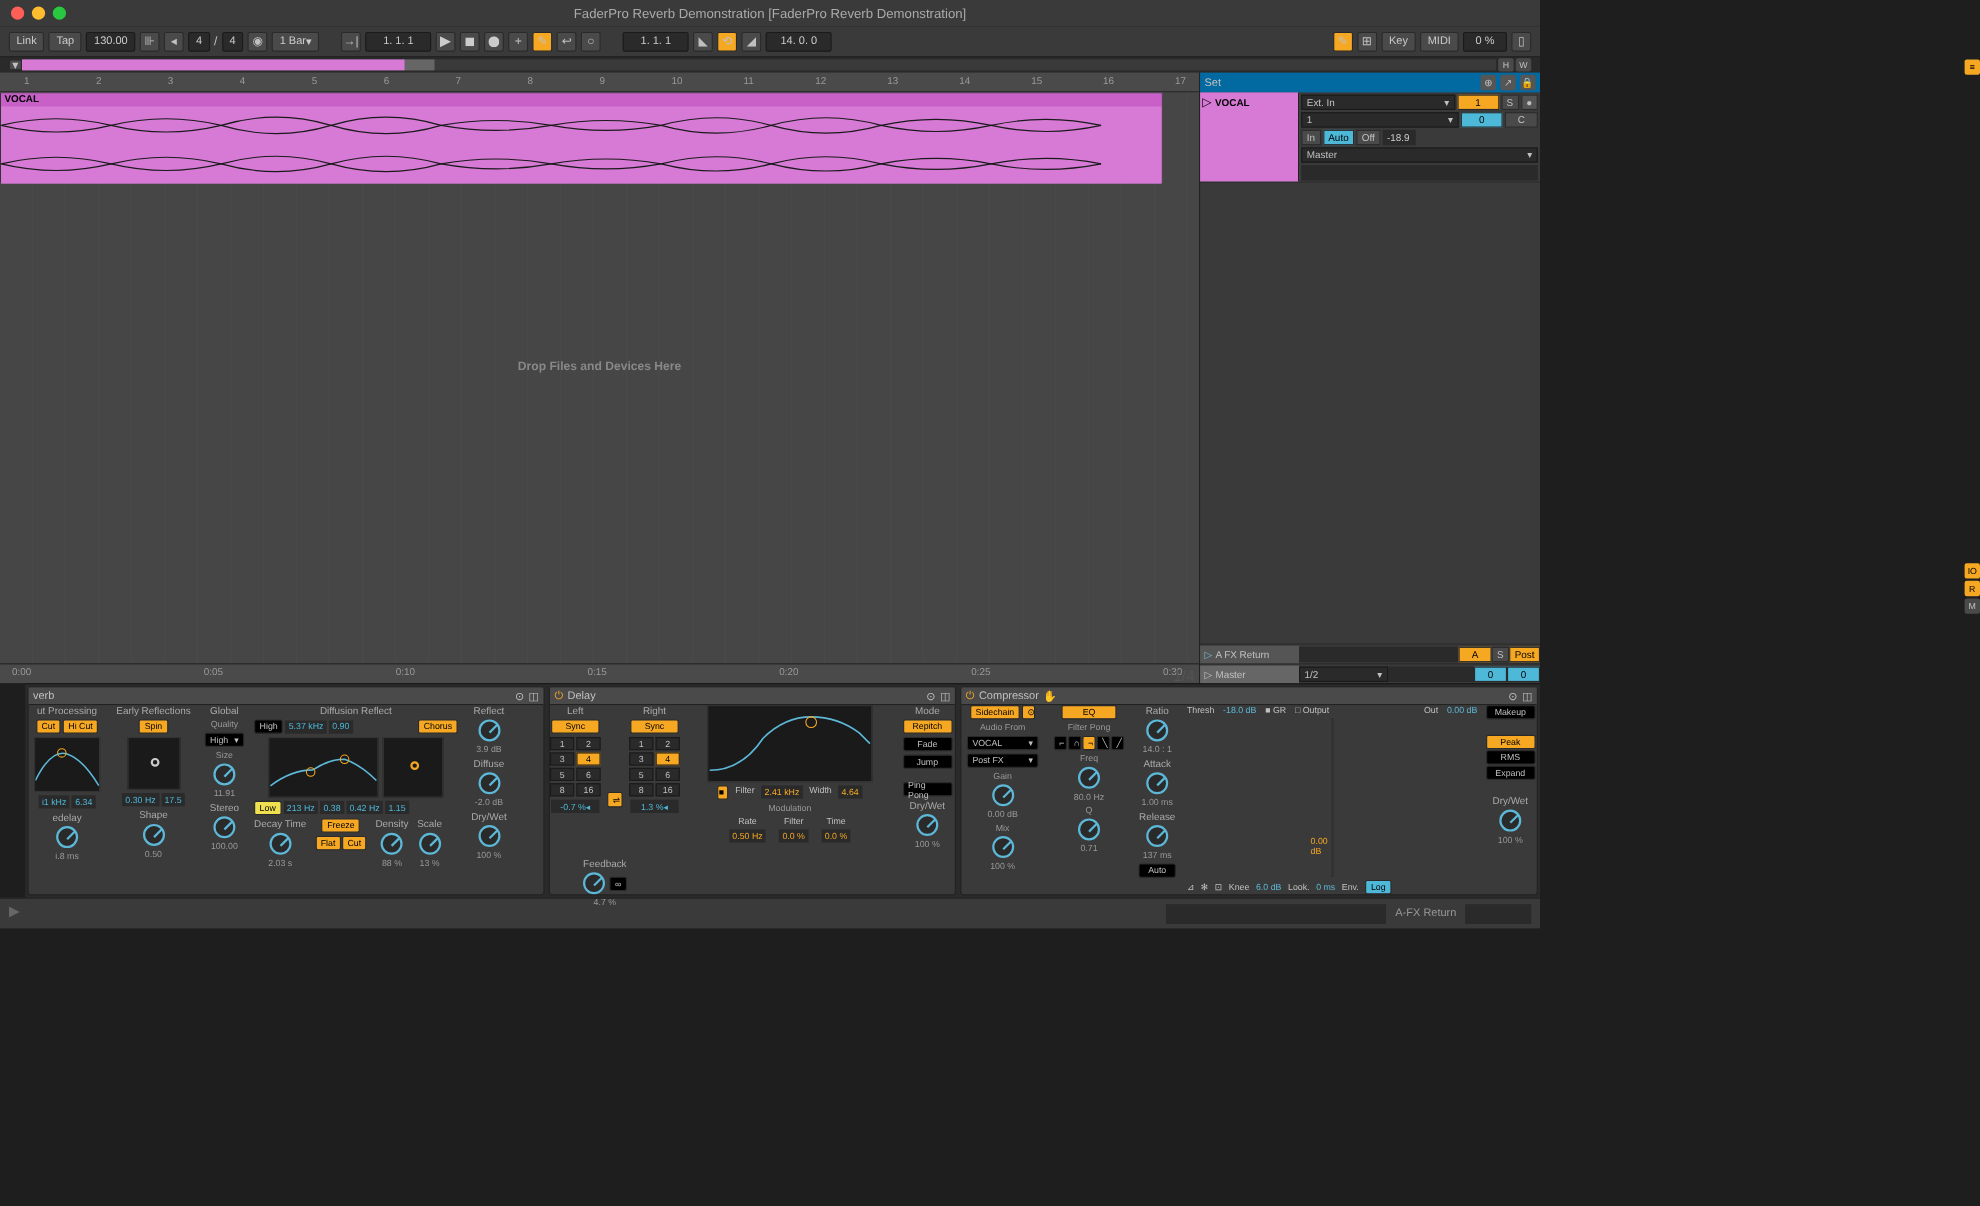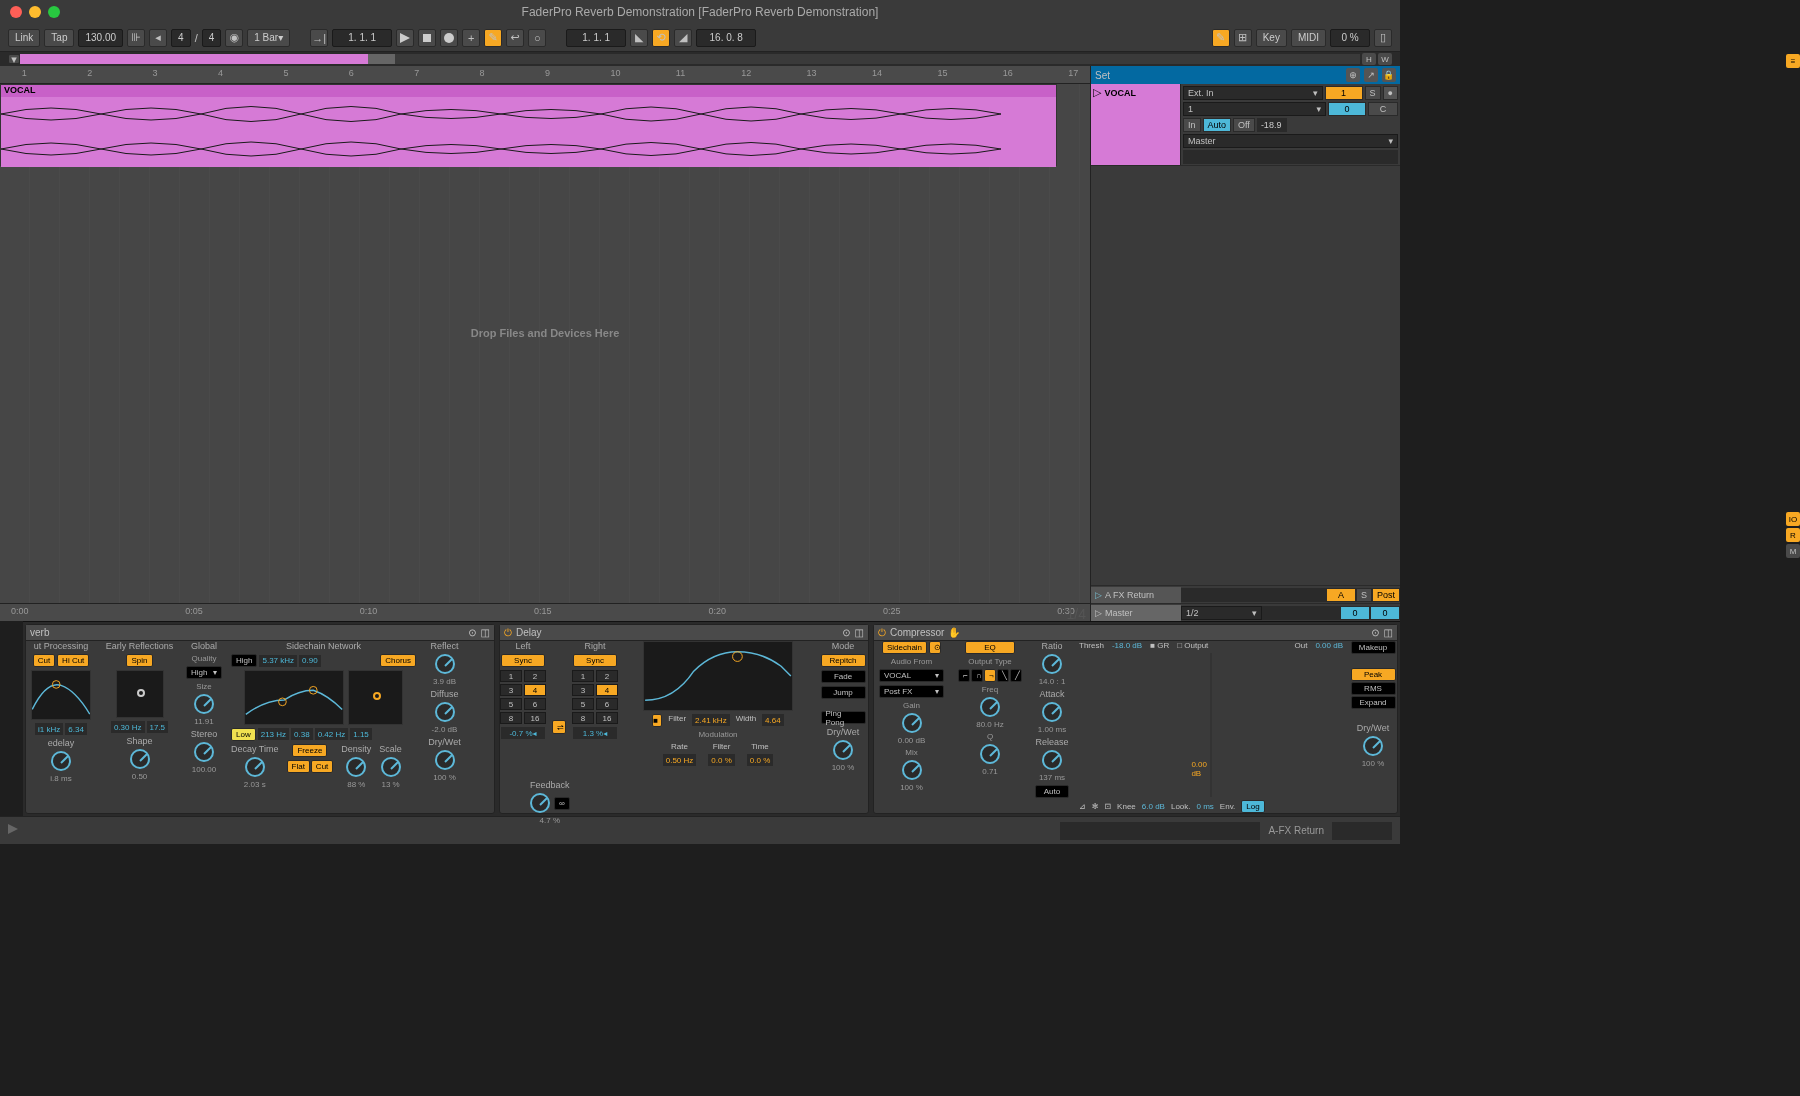--- a/index.html
+++ b/index.html
@@ -130,21 +130,21 @@
     </div>
   <div class="tb-icon">+</div>
   <div class="tb-icon active">✎</div>
   <div class="tb-icon">↩</div>
   <div class="tb-icon">○</div>
   <div class="tb-sep"></div>
   <div class="tb-value" style="min-width:60px">1.   1.   1</div>
   <div class="tb-icon">◣</div>
   <div class="tb-icon active">⟲</div>
   <div class="tb-icon">◢</div>
-  <div class="tb-value" style="min-width:60px">16.   0.   8</div>
+  <div class="tb-value" style="min-width:60px">14.   0.   0</div>
   <div class="spacer"></div>
   <div class="tb-icon active">✎</div>
   <div class="tb-icon">⊞</div>
   <div class="tb-btn">Key</div>
   <div class="tb-btn">MIDI</div>
   <div class="tb-value">0 %</div>
   <div class="tb-icon">▯</div>
 </div>
 
 <div class="overview-bar">
@@ -338,21 +338,21 @@
         <div class="dev-sublabel">Quality</div>
         <div class="dev-btn" style="width:36px;justify-content:space-between"><span>High</span>▾</div>
         <div class="dev-sublabel">Size</div>
         <div class="knob small"></div>
         <div class="dev-sublabel">11.91</div>
         <div class="dev-label">Stereo</div>
         <div class="knob small"></div>
         <div class="dev-sublabel">100.00</div>
       </div>
       <div class="dev-section" style="width:185px">
-        <div class="dev-label">Sidechain Network</div>
+        <div class="dev-label">Diffusion Reflect</div>
         <div style="display:flex;gap:2px;width:100%;align-items:center">
           <div class="dev-btn">High</div>
           <div class="dev-val">5.37 kHz</div>
           <div class="dev-val">0.90</div>
           <div class="spacer"></div>
           <div class="dev-btn orange">Chorus</div>
         </div>
         <div style="display:flex;gap:4px">
           <div class="filter-display" style="width:100px;height:55px">
             <svg class="filter-curve" viewBox="0 0 100 55">
@@ -527,21 +527,21 @@
         <div class="dev-btn" style="width:65px;justify-content:space-between"><span>Post FX</span>▾</div>
         <div class="dev-sublabel">Gain</div>
         <div class="knob small"></div>
         <div class="dev-sublabel">0.00 dB</div>
         <div class="dev-sublabel">Mix</div>
         <div class="knob small"></div>
         <div class="dev-sublabel">100 %</div>
       </div>
       <div class="dev-section" style="width:70px">
         <div class="dev-btn orange" style="width:50px;justify-content:center">EQ</div>
-        <div class="dev-sublabel">Output Type</div>
+        <div class="dev-sublabel">Filter Pong</div>
         <div style="display:flex;gap:1px">
           <div class="dev-btn" style="width:12px">⌐</div>
           <div class="dev-btn" style="width:12px">∩</div>
           <div class="dev-btn orange" style="width:12px">¬</div>
           <div class="dev-btn" style="width:12px">╲</div>
           <div class="dev-btn" style="width:12px">╱</div>
         </div>
         <div class="dev-sublabel">Freq</div>
         <div class="knob small"></div>
         <div class="dev-sublabel">80.0 Hz</div>

